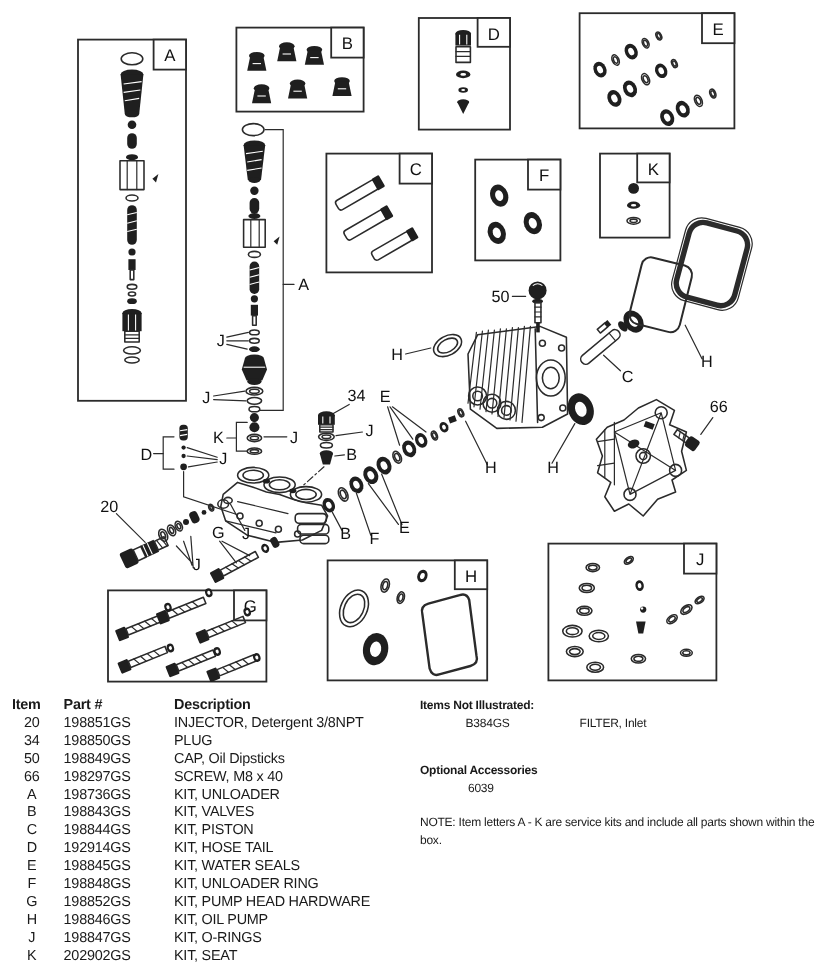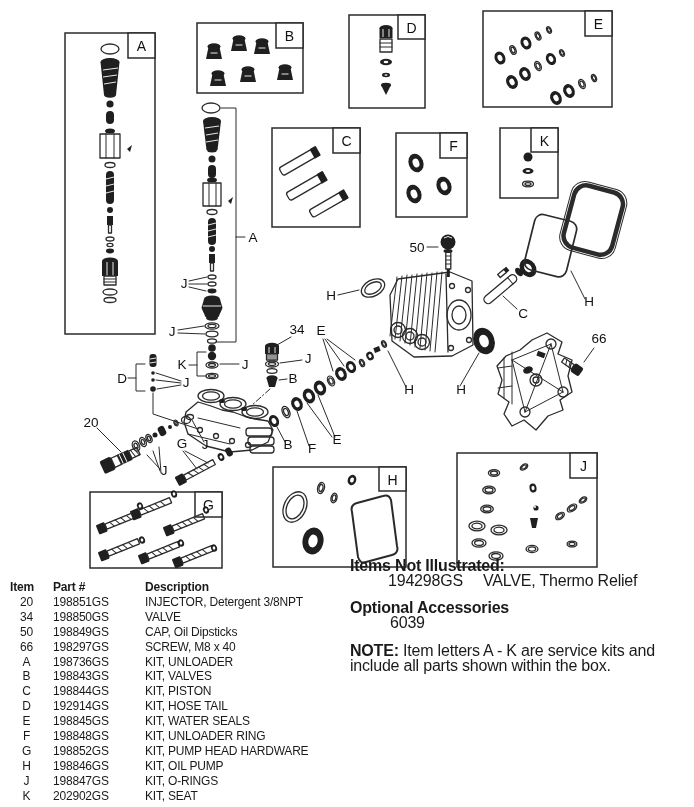--- a/index.html
+++ b/index.html
@@ -19,28 +19,28 @@
   .dash{stroke-dasharray:6 2.5 1.5 2.5}
   
   .ptable{position:absolute;left:10px;top:580px;border-collapse:collapse;
           font-size:12px;line-height:14.9px;letter-spacing:-0.2px;white-space:nowrap}
   .ptable th{font-weight:bold;text-align:left;padding:0;vertical-align:top}
   .ptable td{padding:0;vertical-align:top}
   .ptable .c-item{width:33px}
   .ptable td.c-item{text-align:center;padding-right:10px}
   .ptable .c-part{width:92px}
   
-  .rpanel{position:absolute;left:350px;top:558px;width:342px;
-          font-size:16px;line-height:15px;letter-spacing:-0.2px}
+  .rpanel{position:absolute;left:350px;top:581px;width:342px;
+          font-size:10px;line-height:15px;letter-spacing:-0.2px}
   .rp-title{font-weight:bold}
   .rp-row{display:grid;grid-template-columns:95px 1fr;margin-left:38px}
   .rp-row.opt{grid-template-columns:107px 1fr;margin-left:40px}
-  .opt-title{margin-top:12px}
+  .opt-title{margin-top:24px}
   .note{margin-top:13px}
-  .note .b{font-weight:bold}
+  .note .b{font-weight:normal}
 </style>
 </head>
 <body>
 
 <div class="page">
 
 <svg class="diagram-svg" width="694" height="578" viewBox="0 0 694 578">
   <defs>
     <g id="seal">
           <ellipse rx="7" ry="9" class="dk"></ellipse>
@@ -554,21 +554,21 @@
   </thead>
   <tbody>
     <tr>
           <td class="c-item">20</td>
           <td>198851GS</td>
           <td>INJECTOR, Detergent 3/8NPT</td>
         </tr>
     <tr>
           <td class="c-item">34</td>
           <td>198850GS</td>
-          <td>VALVE</td>
+          <td>PLUG</td>
         </tr>
     <tr>
           <td class="c-item">50</td>
           <td>198849GS</td>
           <td>CAP, Oil Dipsticks</td>
         </tr>
     <tr>
           <td class="c-item">66</td>
           <td>198297GS</td>
           <td>SCREW, M8 x 40</td>
@@ -622,22 +622,22 @@
           <td class="c-item">K</td>
           <td>202902GS</td>
           <td>KIT, SEAT</td>
         </tr>
   </tbody>
 </table>
 
 <div class="rpanel">
   <div class="rp-title">Items Not Illustrated:</div>
   <div class="rp-row">
-    <span>194298GS</span>
-    <span>VALVE, Thermo Relief</span>
+    <span>B384GS</span>
+    <span>FILTER, Inlet</span>
   </div>
 
   <div class="rp-title opt-title">Optional Accessories</div>
   <div class="rp-row opt">
     <span>6039</span>
   </div>
 
   <div class="note">
     <span class="b">NOTE:</span><span> Item letters A - K are service kits and include all parts shown within the box.</span>
   </div>

